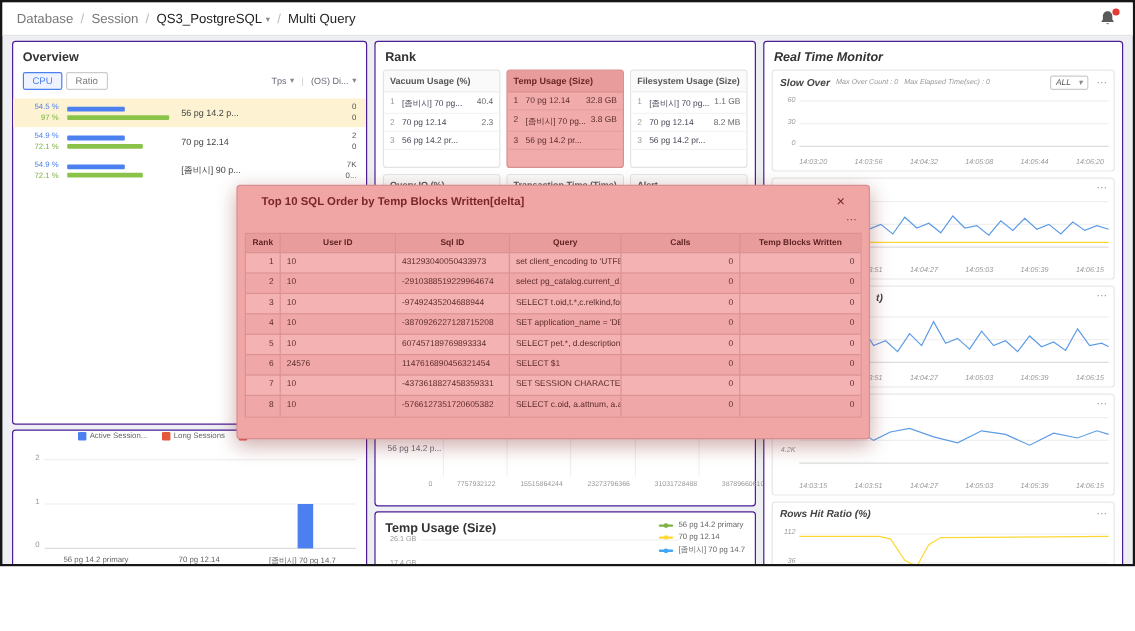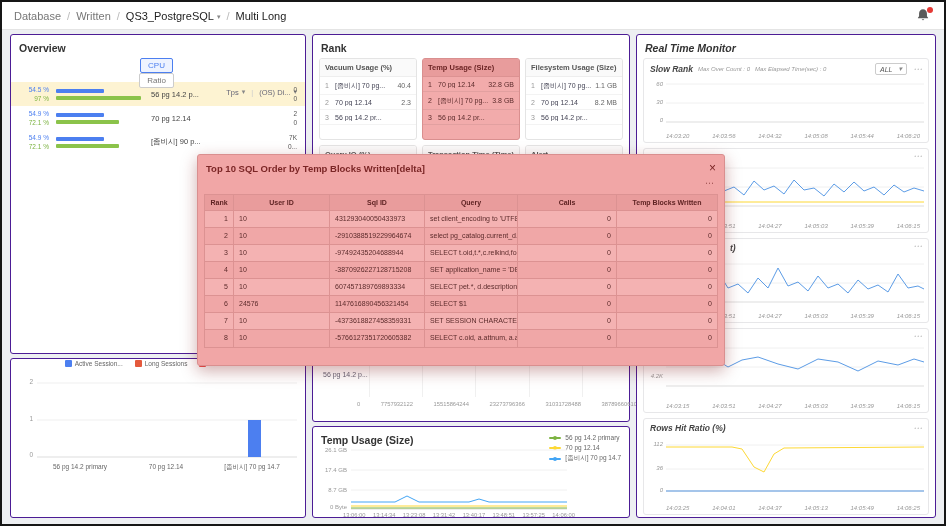--- a/index.html
+++ b/index.html
@@ -1,17 +1,17 @@
 <!DOCTYPE html>
 <html><head>
 <meta charset="utf-8">
 <style>
   *{margin:0;padding:0;box-sizing:border-box;}
   body{font-family:"Liberation Sans",sans-serif;background:#fff;}
-  .screen{position:relative;width:946px;height:526px;border:2px solid #161616;background:#edeff2;overflow:hidden;}
+  .screen{position:relative;width:946px;height:472px;border:2px solid #161616;background:#edeff2;overflow:hidden;}
 
   
   .topbar{position:absolute;left:0;top:0;width:942px;height:28px;background:#fff;border-bottom:1px solid #e4e4e4;display:flex;align-items:center;padding:0 12px;}
   .crumb{font-size:11px;color:#777;cursor:pointer;}
   .crumb.strong{color:#222;}
   .crumb-sep{color:#bbb;margin:0 6px;font-size:11px;}
   .caret{font-size:7px;color:#888;margin-left:3px;vertical-align:1px;}
   .bell-wrap{margin-left:auto;position:relative;width:16px;height:16px;cursor:pointer;}
   .bell-dot{position:absolute;right:-1px;top:-1px;width:6px;height:6px;border-radius:50%;background:#e53935;}
 
@@ -19,21 +19,21 @@
   .panel{position:absolute;background:#fff;border:1px solid #4c1d95;border-radius:3px;}
   .p-title{font-size:10.5px;font-weight:bold;color:#333;padding:7px 8px 4px;}
 
   .panel.overview{left:8px;top:32px;width:296px;height:320px;}
   .panel.dbsession{left:8px;top:356px;width:296px;height:160px;}
   .panel.rank{left:310px;top:32px;width:318px;height:388px;}
   .panel.tempusage{left:310px;top:424px;width:318px;height:92px;}
   .panel.realtime{left:634px;top:32px;width:300px;height:484px;font-style:italic;}
 
   
-  .ov-controls{display:flex;align-items:center;padding:0 8px;height:18px;flex-direction:column;}
+  .ov-controls{display:flex;align-items:center;padding:0 8px;height:18px;}
   .btn-toggle{font-family:inherit;font-size:8px;padding:2px 7px;border:1px solid #ccc;background:#fff;color:#777;border-radius:2px;margin-right:3px;cursor:pointer;}
   .btn-toggle.active{border-color:#4c7ff0;color:#4c7ff0;background:#eef3ff;}
   .ov-dd{margin-left:auto;font-size:7.5px;color:#667;display:flex;gap:6px;align-items:center;}
   .ov-dd .dd{cursor:pointer;white-space:nowrap;}
   .dd-sep{color:#ccc;}
   .ov-rows{margin-top:6px;}
   .ov-row{display:flex;align-items:center;height:24px;padding:0 8px;cursor:pointer;}
   .ov-row.hl{background:#fdf3d2;}
   .ov-pcts{width:30px;display:flex;flex-direction:column;align-items:flex-end;gap:2px;}
   .pct-cpu{font-size:6.5px;color:#4c7ff0;}
@@ -95,21 +95,21 @@
   .rt-chart{position:absolute;left:22px;right:8px;top:22px;height:42px;}
   .rt-chart.nohead{top:16px;}
   .rt-chart.tallc{height:52px;}
   .rt-ylab{position:absolute;right:100%;padding-right:3px;font-size:6px;color:#999;}
   .rt-x{position:absolute;left:22px;right:8px;bottom:3px;display:flex;justify-content:space-between;font-size:6px;color:#999;}
 
   svg{display:block;}
 
   
   .modal{position:absolute;left:195px;top:152px;width:528px;height:212px;background:#f1a6a6;border:1px solid #d98f8f;border-radius:3px;box-shadow:0 5px 16px rgba(120,20,20,0.35);z-index:20;}
-  .modal-head{display:flex;align-items:center;padding:7px 8px 4px;}
+  .modal-head{display:flex;align-items:center;padding:7px 20px 4px;}
   .modal-title{font-size:9.5px;font-weight:bold;color:#7b2626;}
   .modal-close{margin-left:auto;font-size:12px;color:#7b2626;cursor:pointer;line-height:1;}
   .modal-menu{text-align:right;padding:0 10px;font-size:9px;color:#8a3a3a;height:16px;cursor:pointer;}
   .m-table{margin:0 6px;width:514px;border:1px solid #dc9292;}
   .m-row{display:grid;grid-template-columns:29px 96px 95px 93px 99px 100px;height:17px;line-height:16px;}
   .m-row.head{background:#e99c9c;font-weight:bold;height:16px;line-height:15px;}
   .m-row.even{background:#f4b2b2;}
   .m-row.odd{background:#f0a7a7;}
   .mc{font-size:7px;color:#5c2b2b;padding:0 5px;border-right:1px solid #dc9292;border-bottom:1px solid #dc9292;white-space:nowrap;overflow:hidden;}
   .m-row :last-child{border-right:none;}
@@ -118,25 +118,25 @@
   .mc.ra{text-align:right;}
 </style>
 </head>
 <body>
 
 <div class="screen">
 
   <div class="topbar">
     <span class="crumb">Database</span>
     <span class="crumb-sep">/</span>
-    <span class="crumb">Written</span>
+    <span class="crumb">Session</span>
     <span class="crumb-sep">/</span>
     <span class="crumb strong"><span>QS3_PostgreSQL</span><span class="caret">▾</span></span>
     <span class="crumb-sep">/</span>
-    <span class="crumb strong">Multi Long</span>
+    <span class="crumb strong">Multi Query</span>
     <span class="bell-wrap">
       <svg width="14" height="14" viewBox="0 0 16 16">
           <path d="M8 1.5c-2.6 0-4.5 2-4.5 4.7v3.2L2.2 11v.8h11.6V11l-1.3-1.6V6.2C12.5 3.5 10.6 1.5 8 1.5z" fill="#5a5a5a"></path>
           <path d="M6.6 12.9a1.5 1.5 0 0 0 2.8 0z" fill="#5a5a5a"></path>
         </svg>
       <span class="bell-dot"></span>
     </span>
   </div>
 
   <div class="panel overview">
@@ -376,21 +376,21 @@
       <span>13:57:25</span>
       <span>14:06:00</span>
     </div>
   </div>
 
   <div class="panel realtime">
     <div class="p-title">Real Time Monitor</div>
 
     <div class="rt-card">
       <div class="rt-head">
-        <span class="rt-name">Slow Rank</span>
+        <span class="rt-name">Slow Over</span>
         <span class="rt-sub">Max Over Count : 0</span>
         <span class="rt-sub">Max Elapsed Time(sec) : 0</span>
         <span class="rt-select">
             <span>ALL</span>
             <span class="caret">▾</span>
           </span>
         <span class="rt-menu">⋯</span>
       </div>
       <div class="rt-chart">
         <span class="rt-ylab" style="top:0">60</span>

